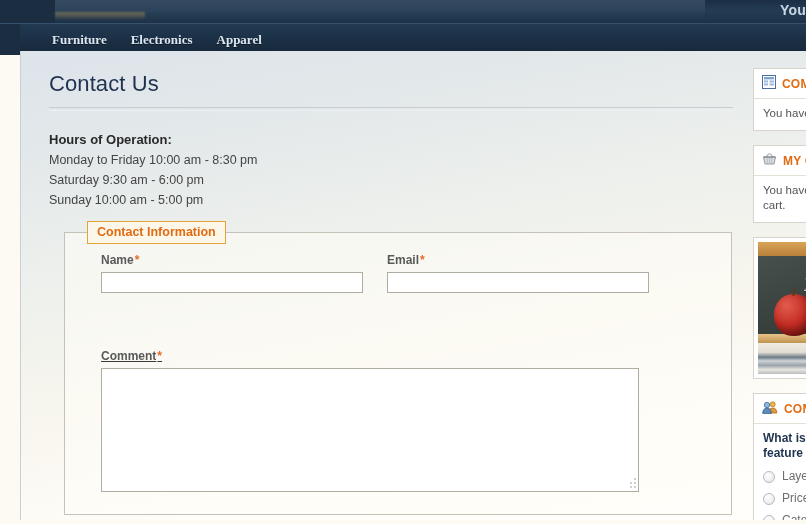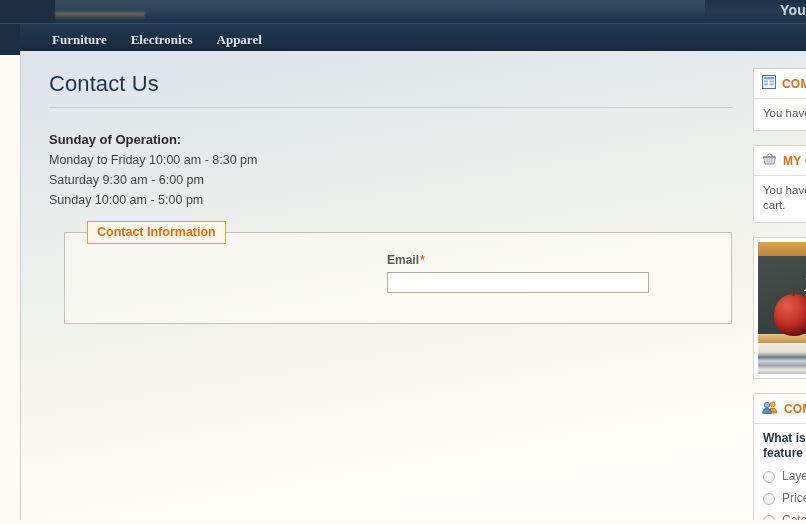--- a/index.html
+++ b/index.html
@@ -401,35 +401,50 @@
   </div>
 
   <div class="body-wrap">
 
     <div class="main-col">
 
       <h1 class="page-title">Contact Us</h1>
       <div class="title-rule"></div>
       <div class="title-rule2"></div>
 
-      <p class="hours-head">Sunday of Operation:</p>
+      <p class="hours-head">Hours of Operation:</p>
       <p class="hours-line">Monday to Friday 10:00 am - 8:30 pm</p>
       <p class="hours-line">Saturday 9:30 am - 6:00 pm</p>
       <p class="hours-line">Sunday 10:00 am - 5:00 pm</p>
 
       <div class="contact-fieldset">
         <div class="fieldset-legend">Contact Information</div>
 
         <div class="field-row">
+          <div class="field f-name">
+            <label class="field-label"><span>Name</span><span class="req">*</span></label>
+            <input class="text-input" type="text" value="" style="">
+          </div>
           <div class="field f-email">
             <label class="field-label"><span>Email</span><span class="req">*</span></label>
             <input class="text-input" type="text" value="" style="">
           </div>
         </div>
 
+        <div class="f-comment">
+          <label class="field-label"><span>Comment</span><span class="req">*</span></label>
+          <textarea class="comment-area" style=""></textarea>
+          <span class="resize-grip">
+              <i></i>
+              <i></i>
+              <i></i>
+              <i></i>
+              <i></i>
+            </span>
+        </div>
       </div>
     </div>
 
     <div class="sidebar">
 
       <div class="side-block">
         <div class="side-head">
           <span class="icn">
             <svg width="14" height="14" viewBox="0 0 14 14">
               <rect x="0.5" y="0.5" width="13" height="13" fill="#ffffff" stroke="#4a6f9c"></rect>

